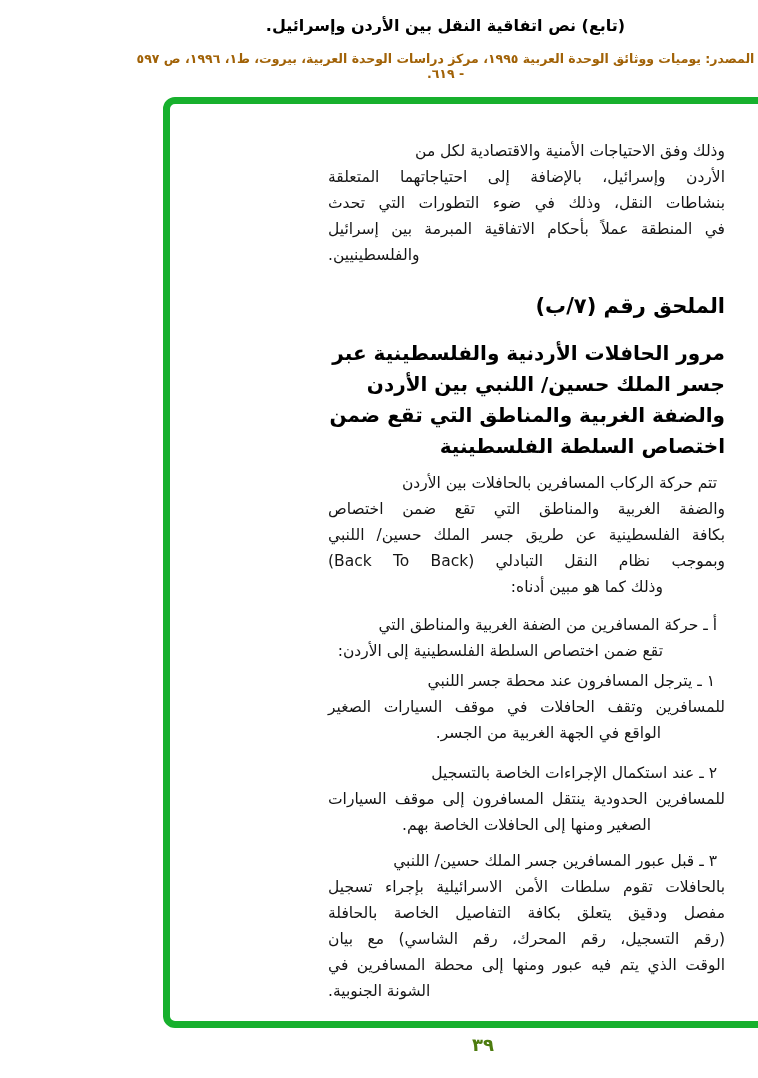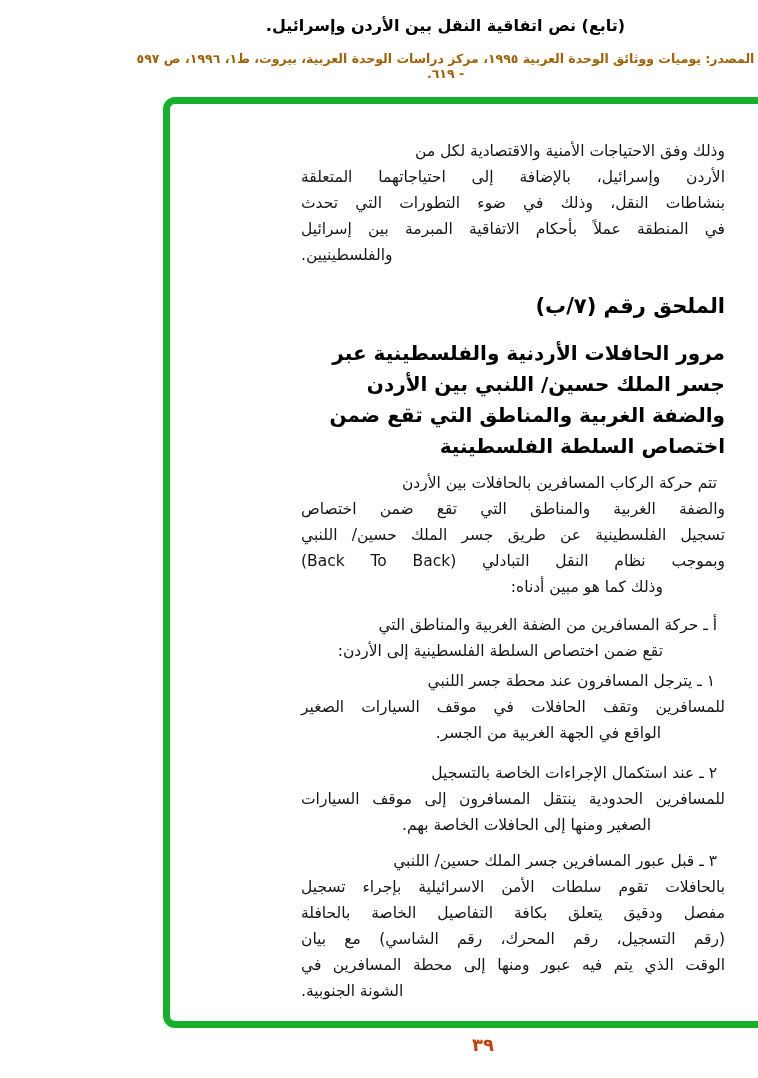--- a/index.html
+++ b/index.html
@@ -28,21 +28,21 @@
     border:7px solid #17b02d;
     border-radius:12px;
     box-sizing:border-box;
     background:#fff;
   }
   
   .col{
     position:absolute;left:168px;top:104px;width:424px;
   }
   .block{font-size:15.5px;line-height:26px;}
-  .ln{text-align:justify;text-align-last:justify;}
+  .ln{text-align:justify;text-align-last:justify;margin-left:27px;}
   .ln.r{text-align:right;text-align-last:right;}
   .ln.l{text-align:right;text-align-last:left;}
   .pr8{padding-right:8px;}
   .pr10{padding-right:10px;}
   .pr62{padding-right:62px;}
   .pr64{padding-right:64px;}
   .pr74{padding-right:74px;}
   .m-para1{margin-top:34px;}
   .annex-heading{
     margin-top:22px;
@@ -52,21 +52,21 @@
   .title-line{
     text-align:right;font-size:20px;font-weight:bold;line-height:31px;color:#000;
   }
   .m-para2{margin-top:8px;}
   .m-itema{margin-top:12px;}
   .m-item1{margin-top:4px;}
   .m-item2{margin-top:14px;}
   .m-item3{margin-top:10px;}
   .page-number{
     position:absolute;top:1034px;left:280px;width:140px;
-    text-align:center;font-size:18px;font-weight:bold;color:#c2410c;
+    text-align:center;font-size:18px;font-weight:bold;color:#4d7c0f;
   }
 </style>
 </head>
 <body>
 
 <div class="page">
 
   <div class="hdr-title">(تابع) نص اتفاقية النقل بين الأردن وإسرائيل.</div>
   <div class="hdr-source">المصدر: يوميات ووثائق الوحدة العربية ١٩٩٥، مركز دراسات الوحدة العربية، بيروت، ط١، ١٩٩٦، ص ٥٩٧ - ٦١٩.</div>
 
@@ -87,21 +87,21 @@
     <div class="annex-title">
       <div class="title-line">مرور الحافلات الأردنية والفلسطينية عبر</div>
       <div class="title-line">جسر الملك حسين/ اللنبي بين الأردن</div>
       <div class="title-line">والضفة الغربية والمناطق التي تقع ضمن</div>
       <div class="title-line">اختصاص السلطة الفلسطينية</div>
     </div>
 
     <div class="block m-para2">
       <div class="ln r pr8">تتم حركة الركاب المسافرين بالحافلات بين الأردن</div>
       <div class="ln">والضفة الغربية والمناطق التي تقع ضمن اختصاص</div>
-      <div class="ln">تسجيل الفلسطينية عن طريق جسر الملك حسين/ اللنبي</div>
+      <div class="ln">بكافة الفلسطينية عن طريق جسر الملك حسين/ اللنبي</div>
       <div class="ln">وبموجب نظام النقل التبادلي (Back To Back)</div>
       <div class="ln r pr62">وذلك كما هو مبين أدناه:</div>
     </div>
 
     <div class="block m-itema">
       <div class="ln r pr8">أ ـ حركة المسافرين من الضفة الغربية والمناطق التي</div>
       <div class="ln r pr62">تقع ضمن اختصاص السلطة الفلسطينية إلى الأردن:</div>
     </div>
 
     <div class="block m-item1">

